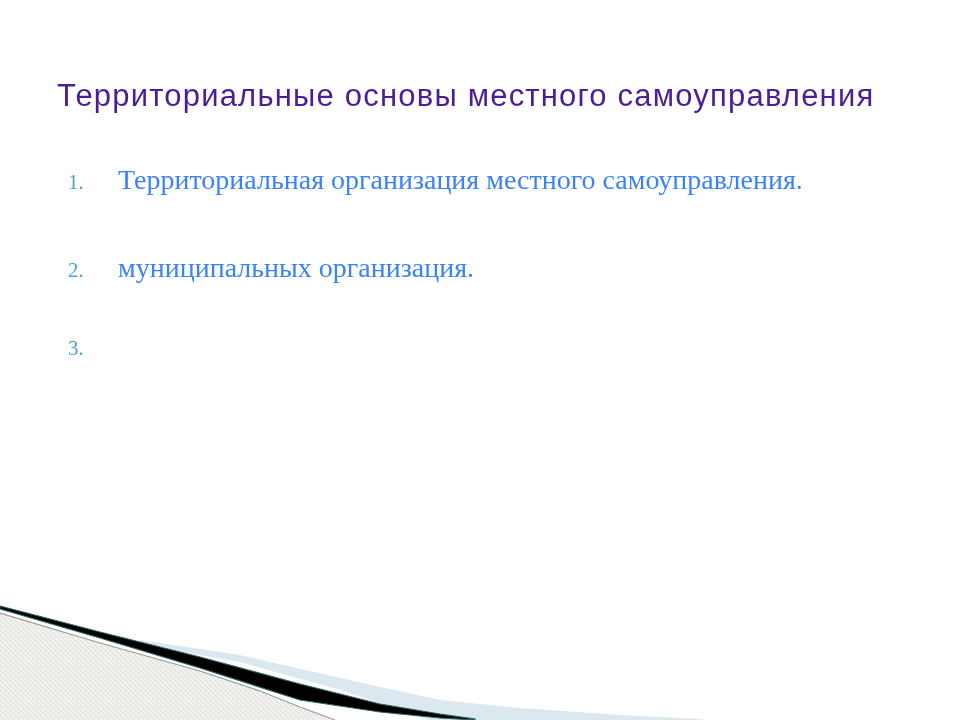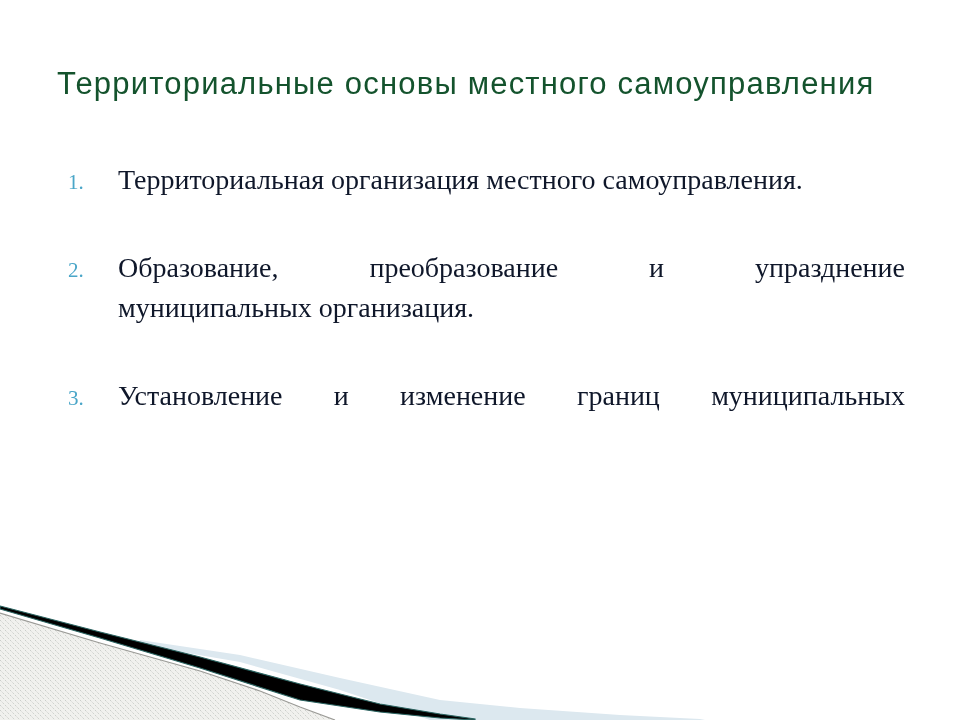--- a/index.html
+++ b/index.html
@@ -13,27 +13,27 @@
   }
   .slide {
     position: relative;
     width: 960px;
     height: 720px;
     background: #ffffff;
   }
   .title {
     position: absolute;
     left: 57px;
-    top: 66px;
+    top: 78px;
     margin: 0;
     font-family: "Liberation Sans", sans-serif;
     font-weight: 400;
     font-size: 31px;
     letter-spacing: 1.2px;
-    color: #14532d;
+    color: #4c1d95;
     white-space: nowrap;
   }
   .list {
     position: absolute;
     left: 68px;
     top: 160px;
     width: 837px;
     margin: 0;
     padding: 0;
     list-style: none;
@@ -48,21 +48,21 @@
     width: 50px;
     font-family: "Liberation Serif", serif;
     font-size: 21px;
     color: #4aa6c8;
   }
   .body {
     flex: 1;
     font-family: "Liberation Serif", serif;
     font-size: 28px;
     line-height: 40px;
-    color: #0f172a;
+    color: #3b82f6;
   }
   .ln { text-align: left; }
   .just {
     text-align: justify;
     text-align-last: justify;
   }
   .deco {
     position: absolute;
     left: 0;
     bottom: 0;
@@ -83,29 +83,27 @@
     <li class="item">
       <span class="num">1.</span>
       <div class="body">
         <div class="ln">Территориальная организация местного самоуправления.</div>
       </div>
     </li>
 
     <li class="item">
       <span class="num">2.</span>
       <div class="body">
-        <div class="ln just">Образование, преобразование и упразднение</div>
         <div class="ln">муниципальных организация.</div>
       </div>
     </li>
 
     <li class="item">
       <span class="num">3.</span>
       <div class="body">
-        <div class="ln just">Установление и изменение границ муниципальных</div>
       </div>
     </li>
 
   </ol>
 
   <svg class="deco" viewBox="0 590 960 130" preserveAspectRatio="none" xmlns="http://www.w3.org/2000/svg">
     <defs>
       <pattern id="hatch" width="5" height="5" patternUnits="userSpaceOnUse">
         <rect x="0" y="0" width="5" height="5" fill="#f1f1ee"></rect>
         <path d="M0,0 L5,5" fill="none" stroke-width="0.9" stroke-dasharray="1,1.4" stroke="#b5bab5"></path>

